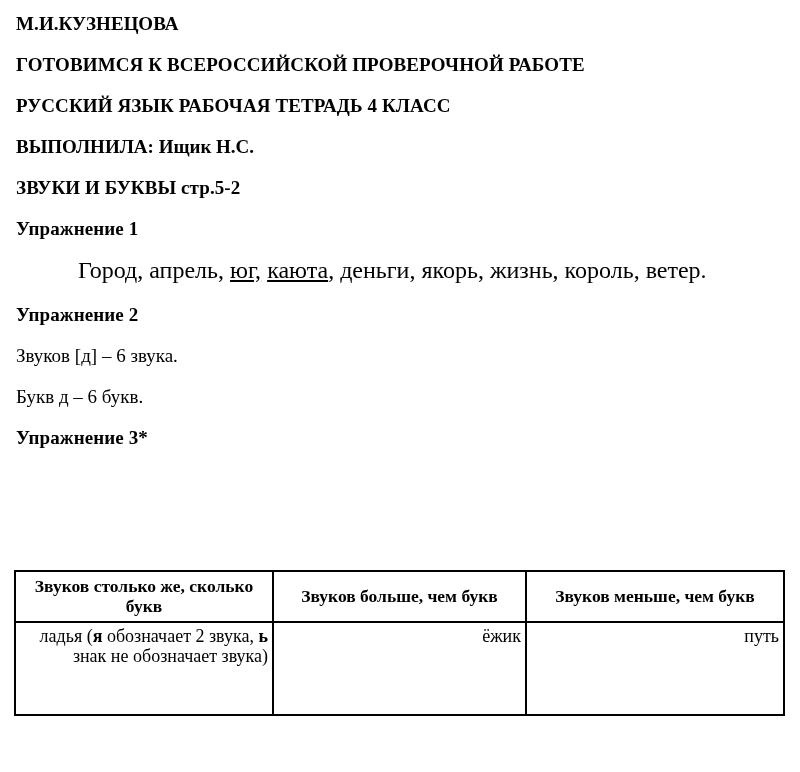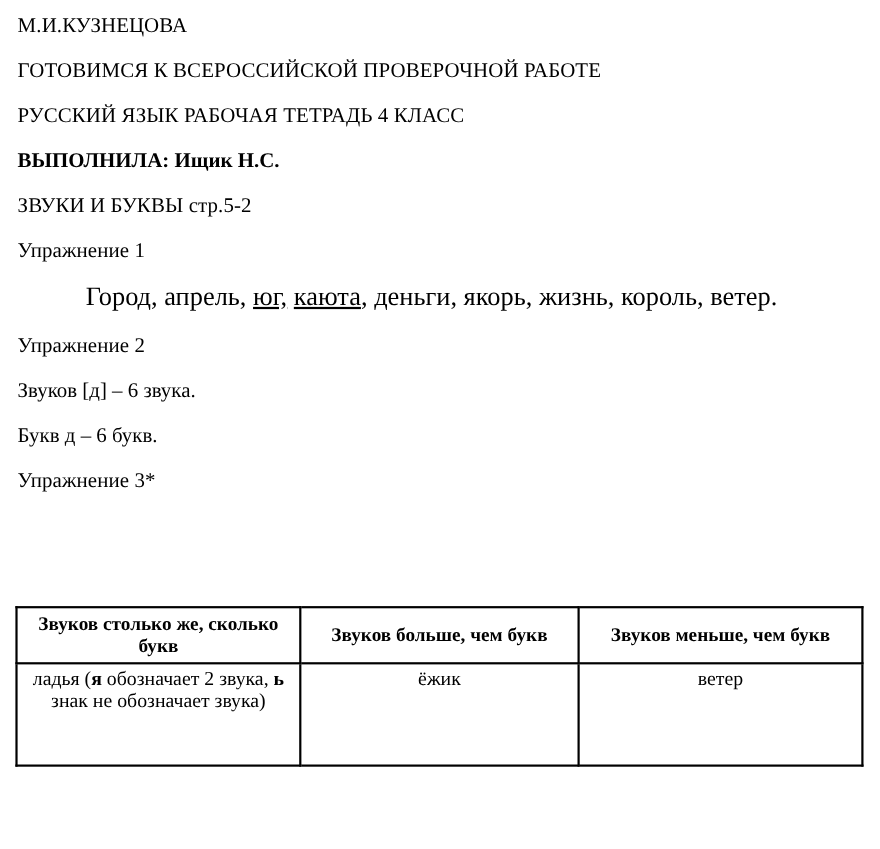--- a/index.html
+++ b/index.html
@@ -27,21 +27,21 @@
     padding: 14px 16px 0 16px;
     box-sizing: border-box;
   }
   .line {
     font-size: 19px;
     line-height: 1.0;
     margin: 0 0 0 0;
     white-space: pre-wrap;
   }
   .heading {
-    font-weight: normal;
+    font-weight: bold;
     letter-spacing: 0.1px;
   }
   
   .blk { margin-bottom: 22px; }
   .blk-tight { margin-bottom: 20px; }
 
   .mixed-bold { font-weight: bold; }
   .mixed-reg { font-weight: bold; }
 
   .ex-words {
@@ -50,21 +50,21 @@
     margin: 0;
     padding-left: 0;
     line-height: 1.05;
   }
   .u { text-decoration: underline; text-underline-offset: 2px; }
 
   
   .tbl-wrap {
     position: absolute;
     left: 14px;
-    top: 551px;
+    top: 570px;
     width: 769px;
   }
   table.soundtable {
     border-collapse: collapse;
     width: 769px;
     table-layout: fixed;
     font-size: 18px;
   }
   table.soundtable td {
     border: 2px solid #000000;
@@ -78,20 +78,21 @@
     font-size: 17.5px;
     line-height: 1.15;
     padding: 4px 6px 5px 6px;
     vertical-align: middle;
   }
   table.soundtable tr.r-data td { height: 26px; padding: 1px 4px; }
   table.soundtable tr.r-last td {
     vertical-align: top;
     height: 86px;
     padding-top: 3px;
+    text-align: right;
   }
   col.c1 { width: 258px; }
   col.c2 { width: 253px; }
   col.c3 { width: 258px; }
   .cell-b { font-weight: bold; }
 </style>
 </head>
 <body>
 
 <div class="page">
@@ -154,19 +155,19 @@
       </colgroup>
       <tbody>
         <tr>
           <td class="hdr">Звуков столько же, сколько букв</td>
           <td class="hdr">Звуков больше, чем букв</td>
           <td class="hdr">Звуков меньше, чем букв</td>
         </tr>
         <tr class="r-last">
           <td><span>ладья (</span><span class="cell-b">я</span><span> обозначает 2 звука, </span><span class="cell-b">ь</span><span> знак не обозначает звука)</span></td>
           <td>ёжик</td>
-          <td>ветер</td>
+          <td>путь</td>
         </tr>
       </tbody>
     </table>
   </div>
 
 </div>
 
 </body></html>

